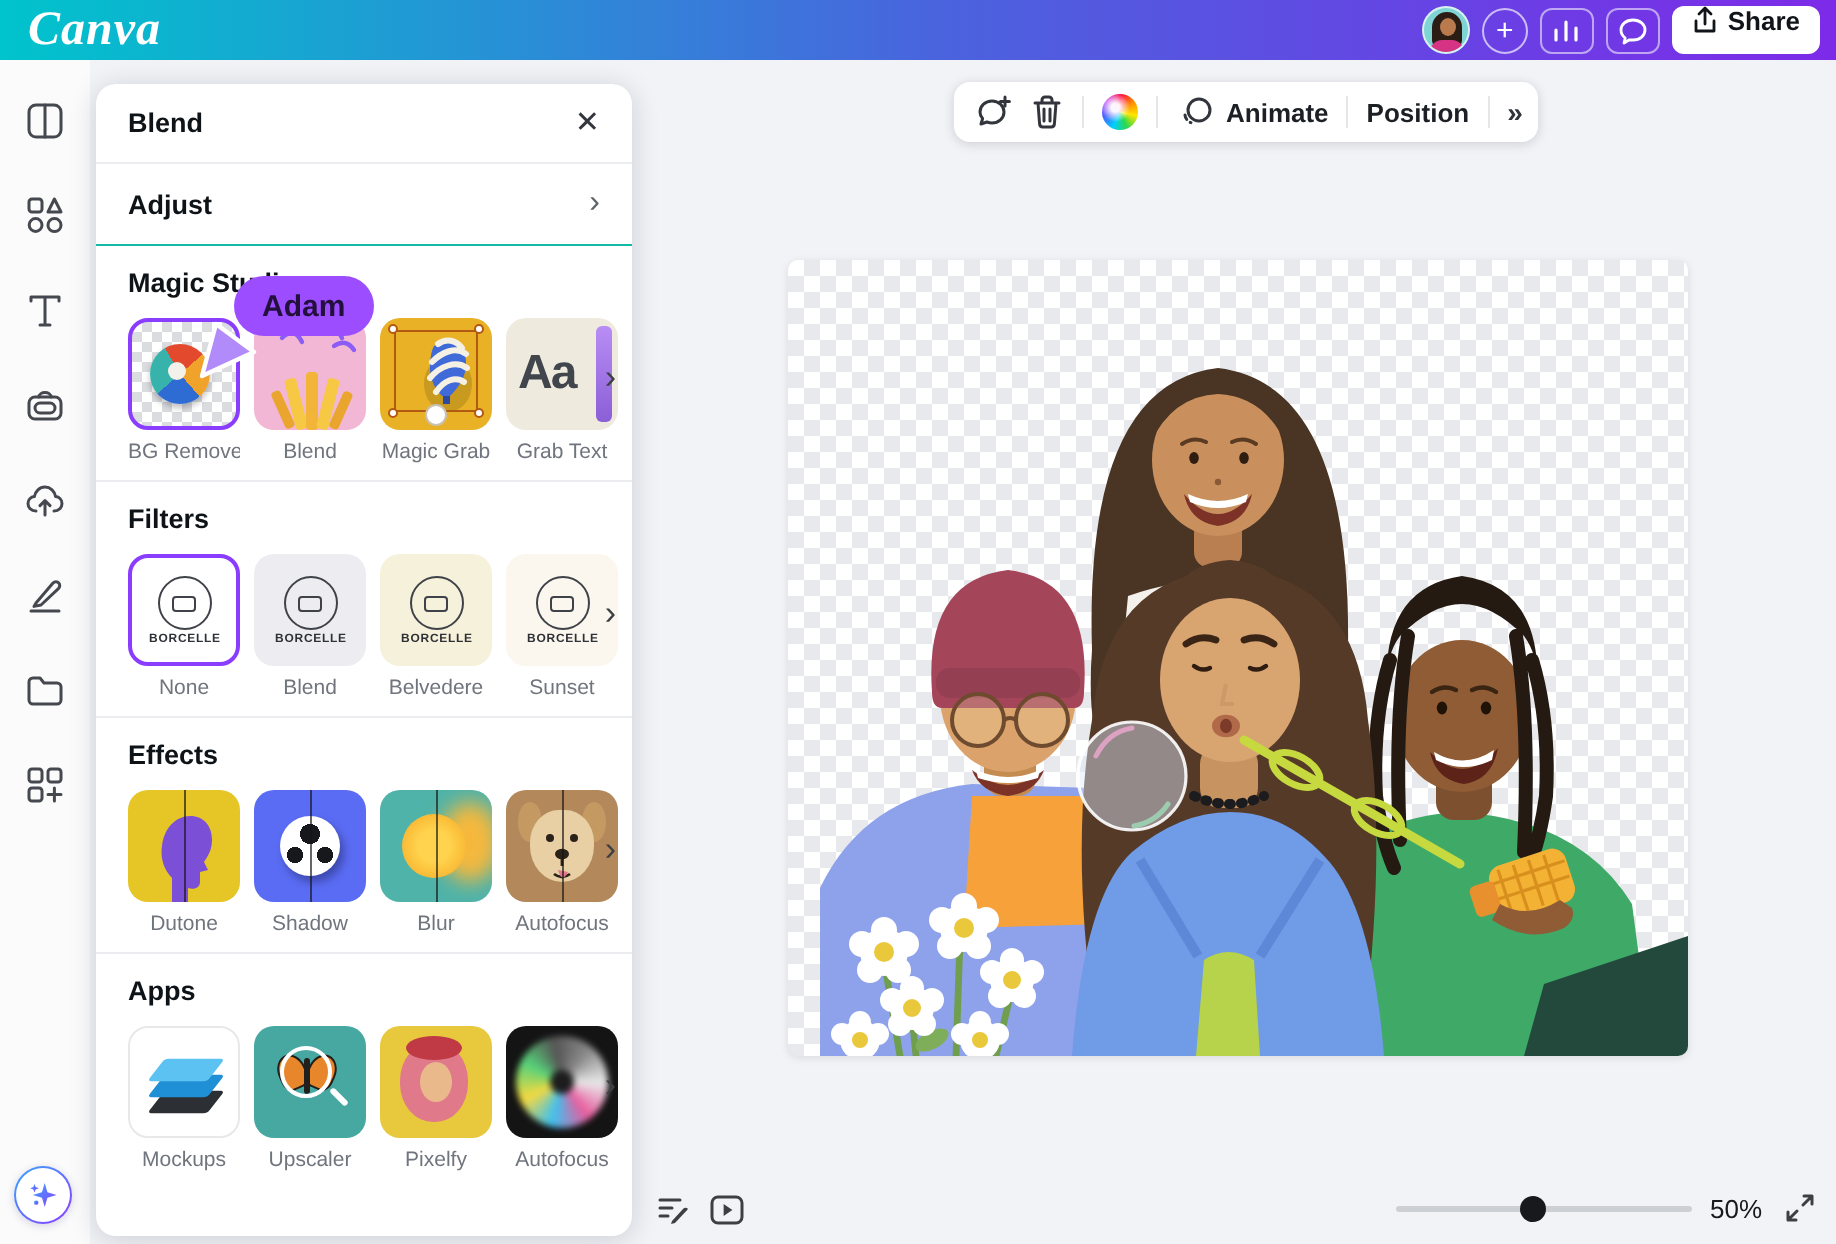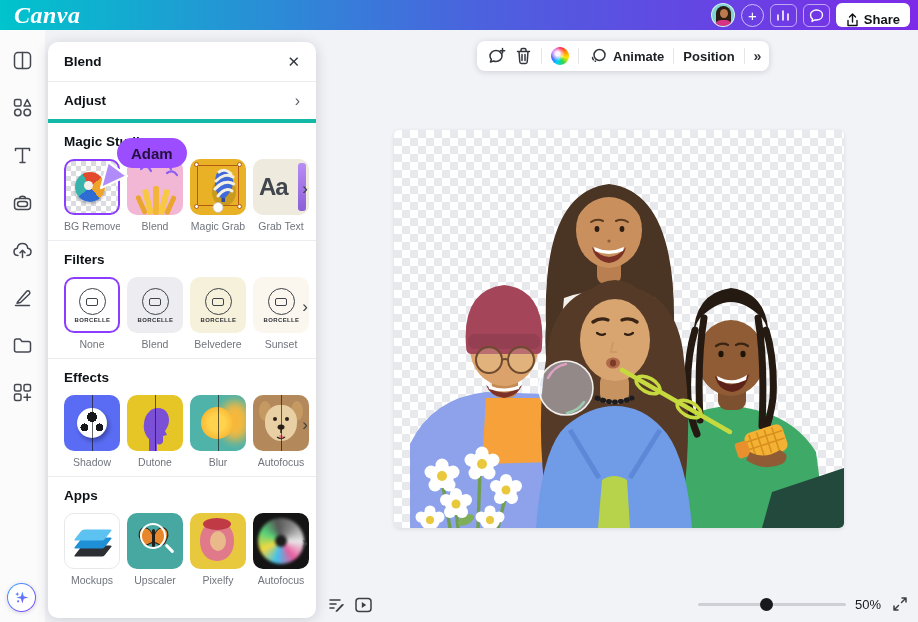--- a/index.html
+++ b/index.html
@@ -11,38 +11,38 @@
     background:linear-gradient(90deg,#00c4cc 0%,#4b62de 52%,#7d2ae8 100%);
     display:flex; align-items:center; padding:0 8px 0 14px; z-index:60; }
   .logo { color:#fff; font-family:"Liberation Serif",serif; font-style:italic; font-weight:700; font-size:24px; letter-spacing:.5px; }
   .topbar-right { margin-left:auto; display:flex; align-items:center; gap:6px; }
   .avatar { width:24px; height:24px; border-radius:50%; background:#7fd4d4; overflow:hidden; position:relative; border:1px solid rgba(255,255,255,.7); }
   .avatar .hair { position:absolute; left:4px; top:2px; width:15px; height:18px; border-radius:8px 8px 4px 4px; background:#2b1c14; }
   .avatar .face { position:absolute; left:8px; top:5px; width:8px; height:9px; border-radius:50%; background:#b97a4e; }
   .avatar .shirt { position:absolute; left:3px; top:16px; width:17px; height:8px; border-radius:6px 6px 0 0; background:#d63384; }
   .tb-circle { width:23px; height:23px; border-radius:50%; border:1.5px solid rgba(255,255,255,.65); color:#fff; font-size:15px; display:flex; align-items:center; justify-content:center; cursor:pointer; }
   .tb-btn { width:27px; height:23px; border-radius:6px; border:1.5px solid rgba(255,255,255,.55); display:flex; align-items:center; justify-content:center; cursor:pointer; }
-  .share-btn { height:24px; background:#fff; border-radius:6px; display:flex; align-items:flex-end; gap:5px; padding:0 10px; cursor:pointer; }
+  .share-btn { height:24px; background:#fff; border-radius:6px; display:flex; align-items:flex-start; gap:5px; padding:0 10px; cursor:pointer; }
   .share-btn span { font-size:13px; font-weight:700; color:#111418; }
 
   
   .rail { position:absolute; left:0; top:30px; width:45px; height:592px; background:#fbfbfc; z-index:40; }
   .rail-item { position:absolute; left:12px; width:21px; height:21px; cursor:pointer; }
   .rail svg { stroke:#45494f; fill:none; stroke-width:1.5; stroke-linecap:round; stroke-linejoin:round; }
   .ai-btn { position:absolute; left:7px; top:553px; width:29px; height:29px; border-radius:50%;
     border:1.6px solid transparent; background:linear-gradient(#fff,#fff) padding-box,linear-gradient(135deg,#38a6ff,#8b3dff) border-box;
     display:flex; align-items:center; justify-content:center; cursor:pointer; box-shadow:0 1px 4px rgba(40,40,90,.18); }
 
   
   .panel { position:absolute; left:48px; top:42px; width:268px; height:576px; background:#fff; border-radius:10px;
     box-shadow:0 2px 14px rgba(20,20,50,.16); z-index:45; }
   .panel-header { height:40px; display:flex; align-items:center; padding:0 16px; border-bottom:1px solid #ebedf0; }
   .panel-title { font-size:13.5px; font-weight:700; color:#0e1318; }
   .close-x { margin-left:auto; font-size:15px; color:#33373d; cursor:pointer; line-height:1; }
-  .adjust-row { height:41px; display:flex; align-items:center; padding:0 16px; border-bottom:4px solid #14b8a6; cursor:pointer; }
+  .adjust-row { height:41px; display:flex; align-items:center; padding:0 16px; border-bottom:1px solid #14b8a6; cursor:pointer; }
   .adjust-label { font-size:13.5px; font-weight:700; color:#0e1318; }
   .row-chev { margin-left:auto; color:#5f646b; font-size:16px; line-height:1; }
   .section { padding:11px 0 8px 16px; border-bottom:1px solid #ebedf0; position:relative; }
   .section:last-child { border-bottom:none; }
   .section-title { font-size:13.5px; font-weight:700; color:#0e1318; margin-bottom:10px; }
   .tiles { display:flex; gap:7px; }
   .tile { width:56px; cursor:pointer; }
   .thumb { width:56px; height:56px; border-radius:10px; position:relative; overflow:hidden; }
   .thumb.selected { border:2px solid #8b3dff; }
   .thumb.selected-inset { border:2px solid #8b3dff; box-shadow:inset 0 0 0 2px #fff; }
@@ -343,34 +343,34 @@
           <div class="tile-label">Sunset</div>
         </div>
       </div>
       <div class="scroll-chev">›</div>
     </div>
 
     <div class="section">
       <div class="section-title">Effects</div>
       <div class="tiles">
         <div class="tile">
-          <div class="thumb fx-shadow">
-            <div class="soccer"></div>
-              <div class="fx-line"></div>
-          </div>
-          <div class="tile-label">Shadow</div>
-        </div>
-        <div class="tile">
           <div class="thumb fx-dutone">
             <svg width="56" height="56" viewBox="0 0 56 56">
               <path d="M22 56 L22 44 C18 40 16 34 17 28 C18 19 24 13 31 13 C38 13 42 18 42 25 C42 30 40 33 38 36 L40 40 L36 41 L36 46 C36 49 33 50 30 49 L30 56 Z" fill="#7b4fd6"></path>
             </svg>
             <div class="fx-line"></div>
           </div>
           <div class="tile-label">Dutone</div>
+        </div>
+        <div class="tile">
+          <div class="thumb fx-shadow">
+            <div class="soccer"></div>
+              <div class="fx-line"></div>
+          </div>
+          <div class="tile-label">Shadow</div>
         </div>
         <div class="tile">
           <div class="thumb fx-blur">
             <div class="lemon-blur"></div>
               <div class="lemon"></div>
               <div class="fx-line"></div>
           </div>
           <div class="tile-label">Blur</div>
         </div>
         <div class="tile">

